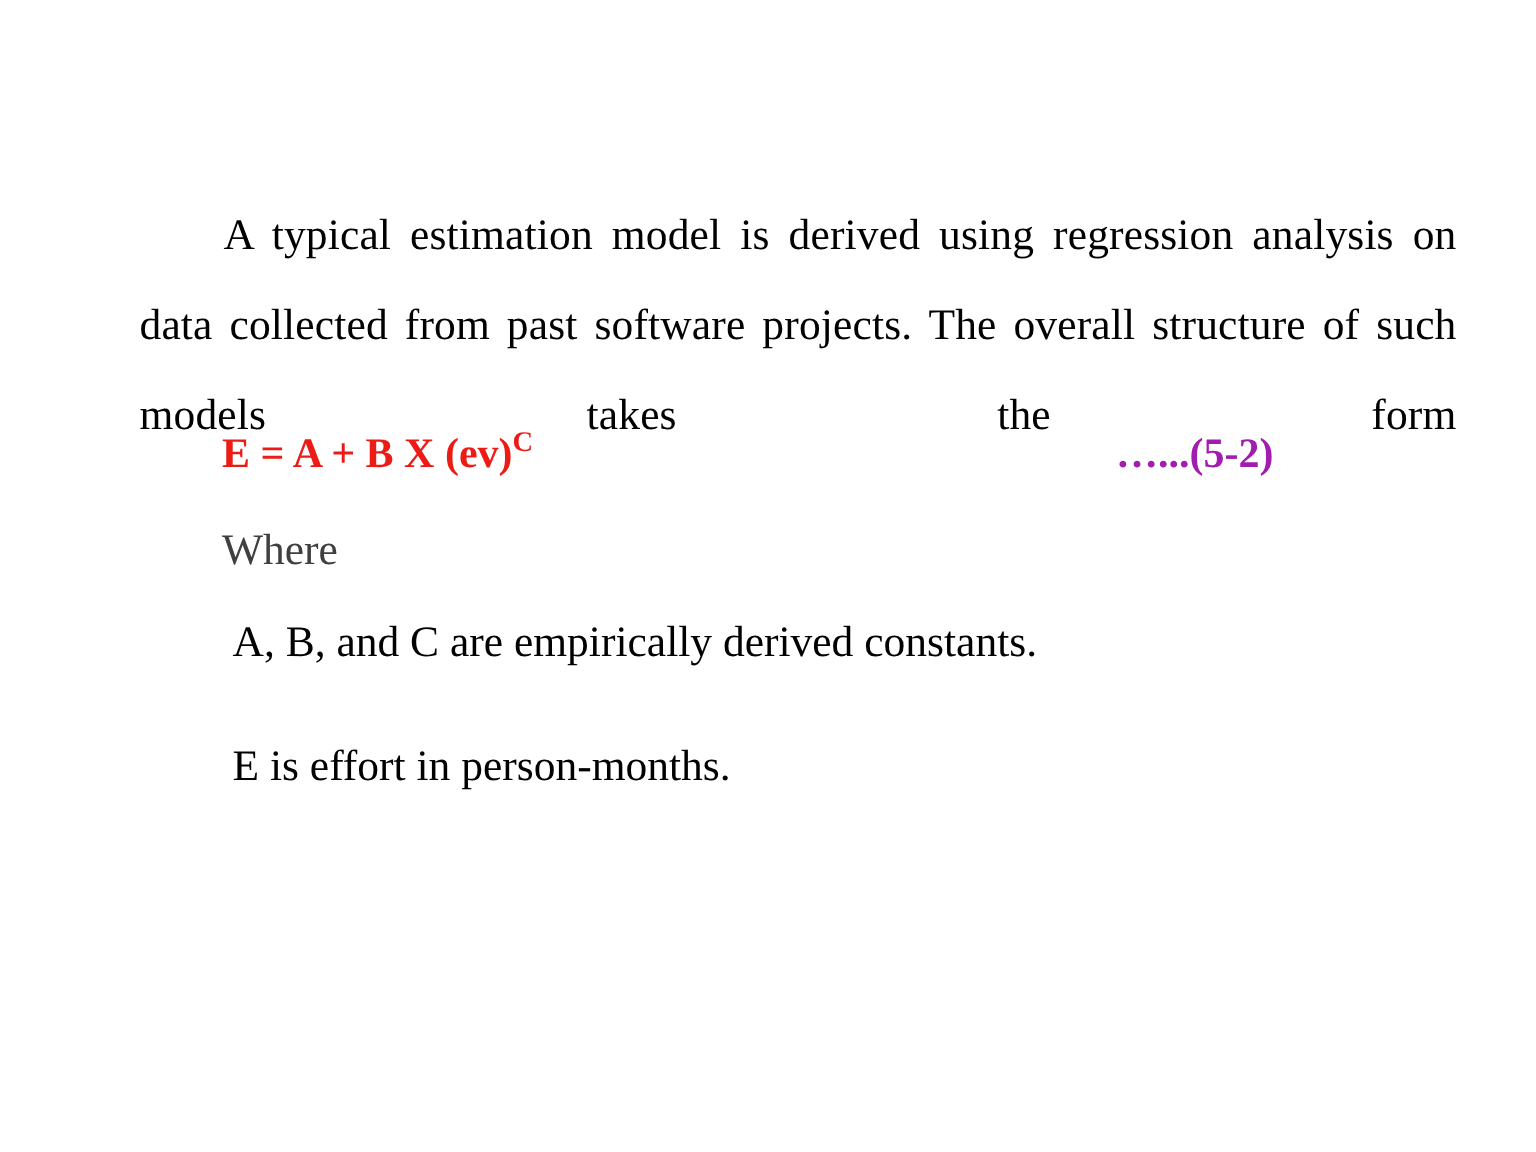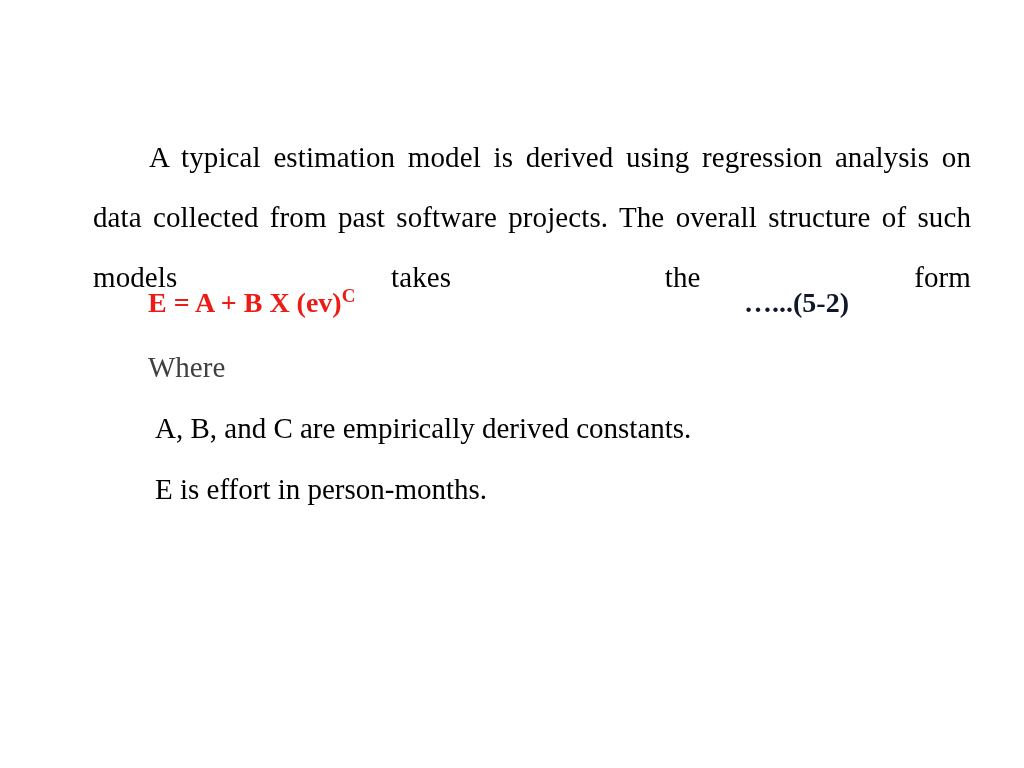--- a/index.html
+++ b/index.html
@@ -66,21 +66,21 @@
     line-height: 0;
     font-weight: bold;
   }
   .eq-number {
     position: absolute;
     left: 596px;
     top: 0;
     font-size: 28px;
     line-height: 38px;
     font-weight: bold;
-    color: #0f172a;
+    color: #a21caf;
     white-space: nowrap;
   }
 
   
   .where-label {
     position: absolute;
     left: 148px;
     top: 348px;
     font-size: 29px;
     line-height: 38px;
@@ -91,21 +91,21 @@
   
   .def-line {
     position: absolute;
     left: 155px;
     font-size: 29px;
     line-height: 38px;
     color: #000000;
     white-space: nowrap;
   }
   .def-line.d0 { top: 409px; }
-  .def-line.d1 { top: 470px; }
+  .def-line.d1 { top: 492px; }
   .def-line.d2 { top: 531px; }
 </style>
 </head>
 <body>
 
 <div id="slide">
 
   <p class="body-paragraph">A typical estimation model is derived using regression analysis on data collected from past software projects. The overall structure of such models takes the form</p>
 
   <div class="formula-row">

